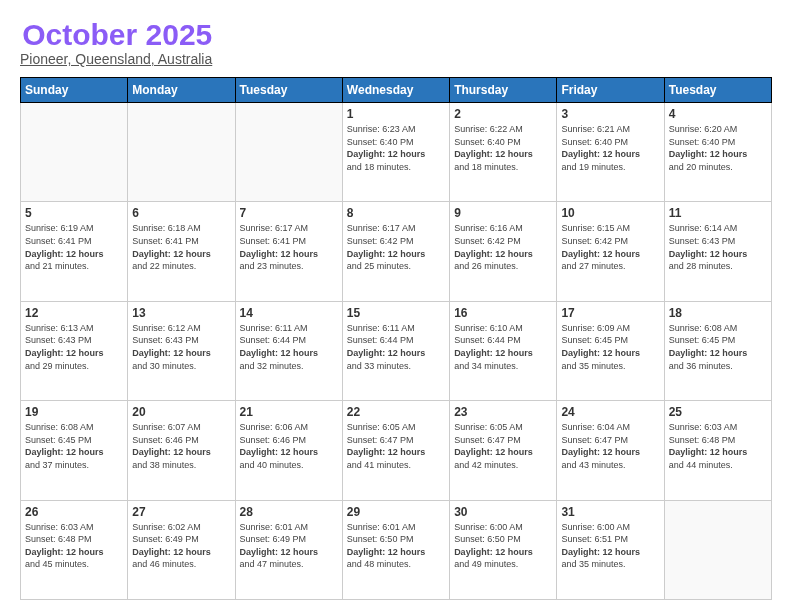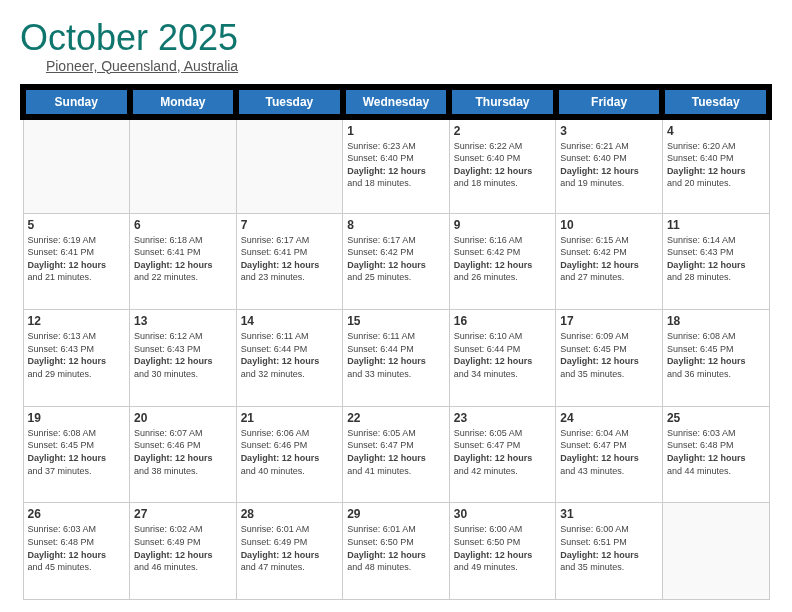--- a/index.html
+++ b/index.html
@@ -41,44 +41,44 @@
     }
     .logo-icon {
       width: 18px;
       height: 18px;
       margin-left: 2px;
     }
     .title-block {
       text-align: right;
     }
     .calendar-title {
-      font-size: 36px;
-      font-weight: normal;
-      color: #0f766e;
+      font-size: 30px;
+      font-weight: bold;
+      color: #8b5cf6;
       line-height: 1.1;
     }
     .calendar-subtitle {
       font-size: 14px;
       color: #555;
       text-decoration: underline;
     }
     .calendar {
       flex: 1;
       border: 1px solid #ccc;
       border-collapse: collapse;
       width: 100%;
       table-layout: fixed;
     }
     .calendar th {
       background-color: #2a75bb;
       color: #fff;
       font-size: 12px;
       padding: 5px 4px;
-      text-align: center;
-      border: 6px solid #000000;
+      text-align: left;
+      border: 1px solid #000000;
       font-weight: bold;
     }
     .calendar td {
       border: 1px solid #ccc;
       vertical-align: top;
       padding: 4px 4px;
       font-size: 9.5px;
       color: #333;
       background: #fff;
       height: 82px;

